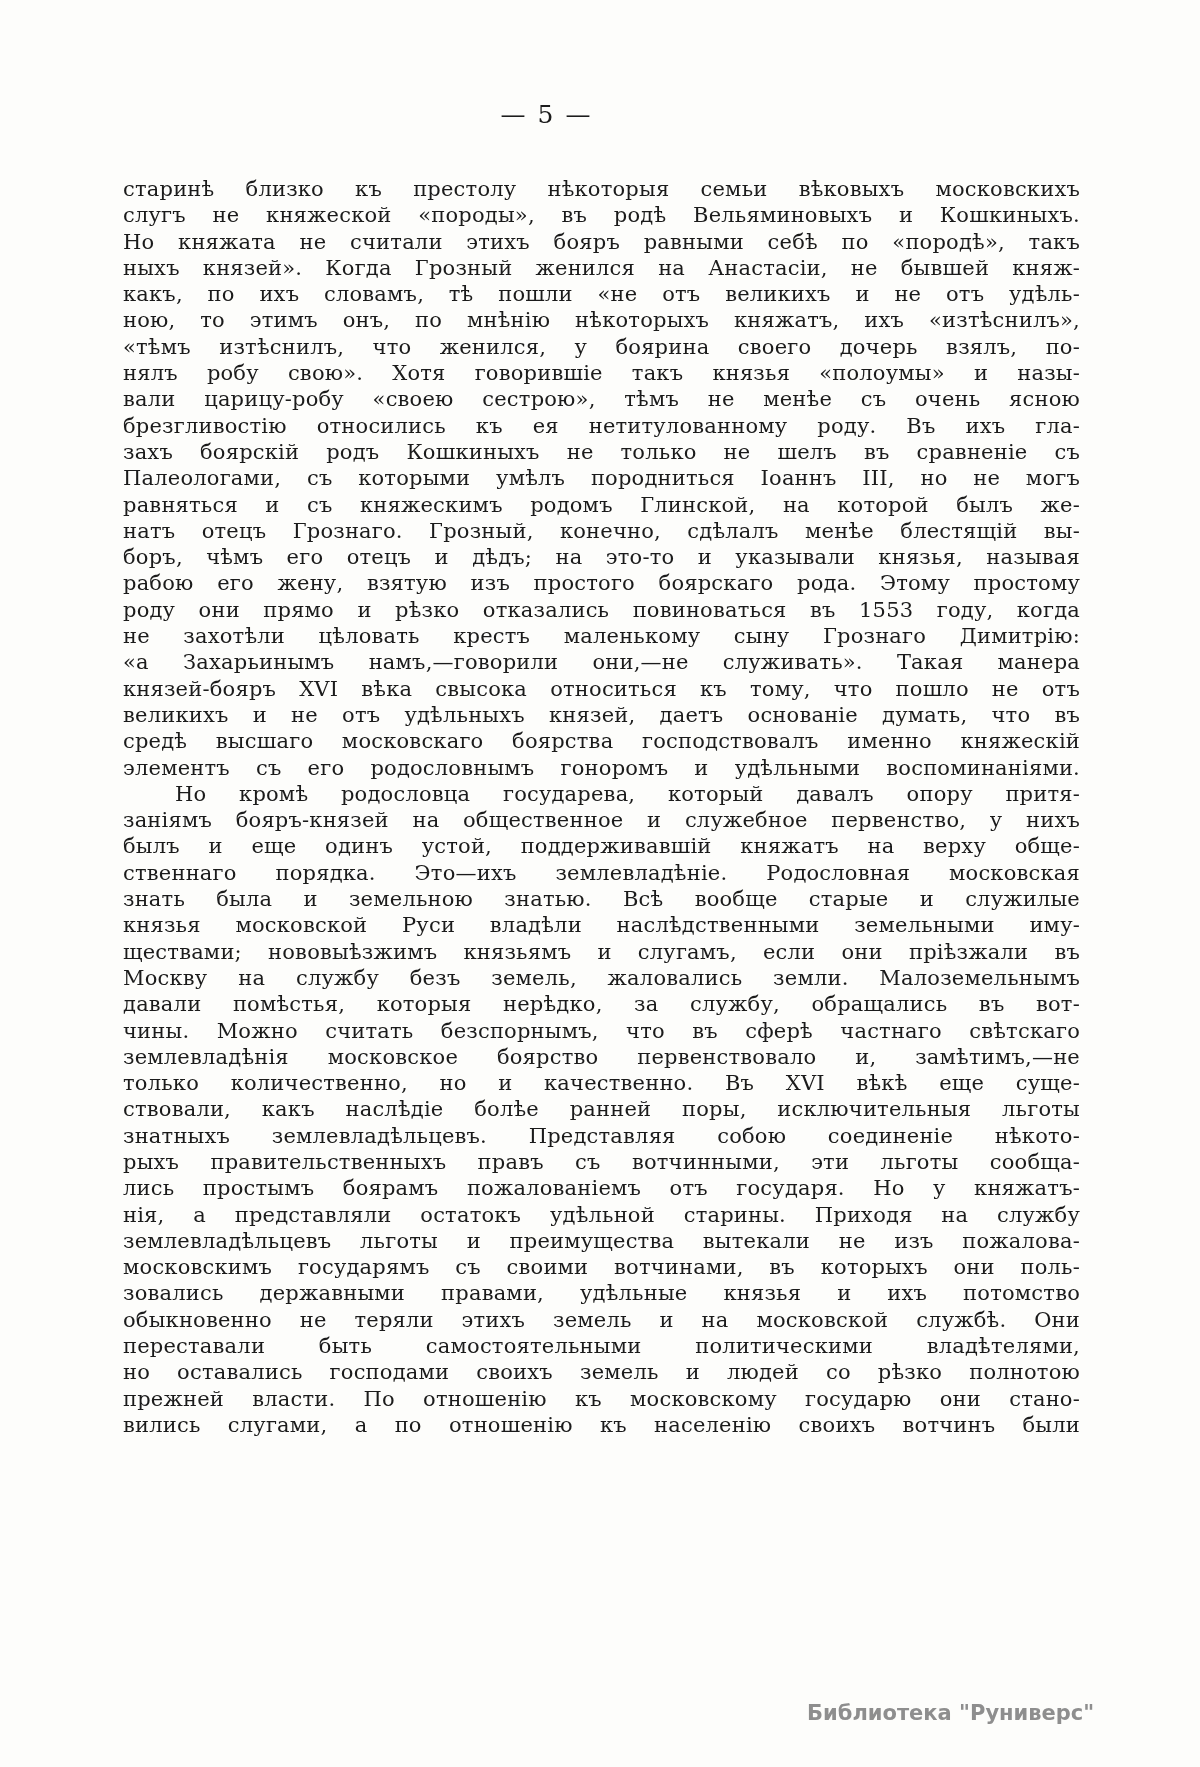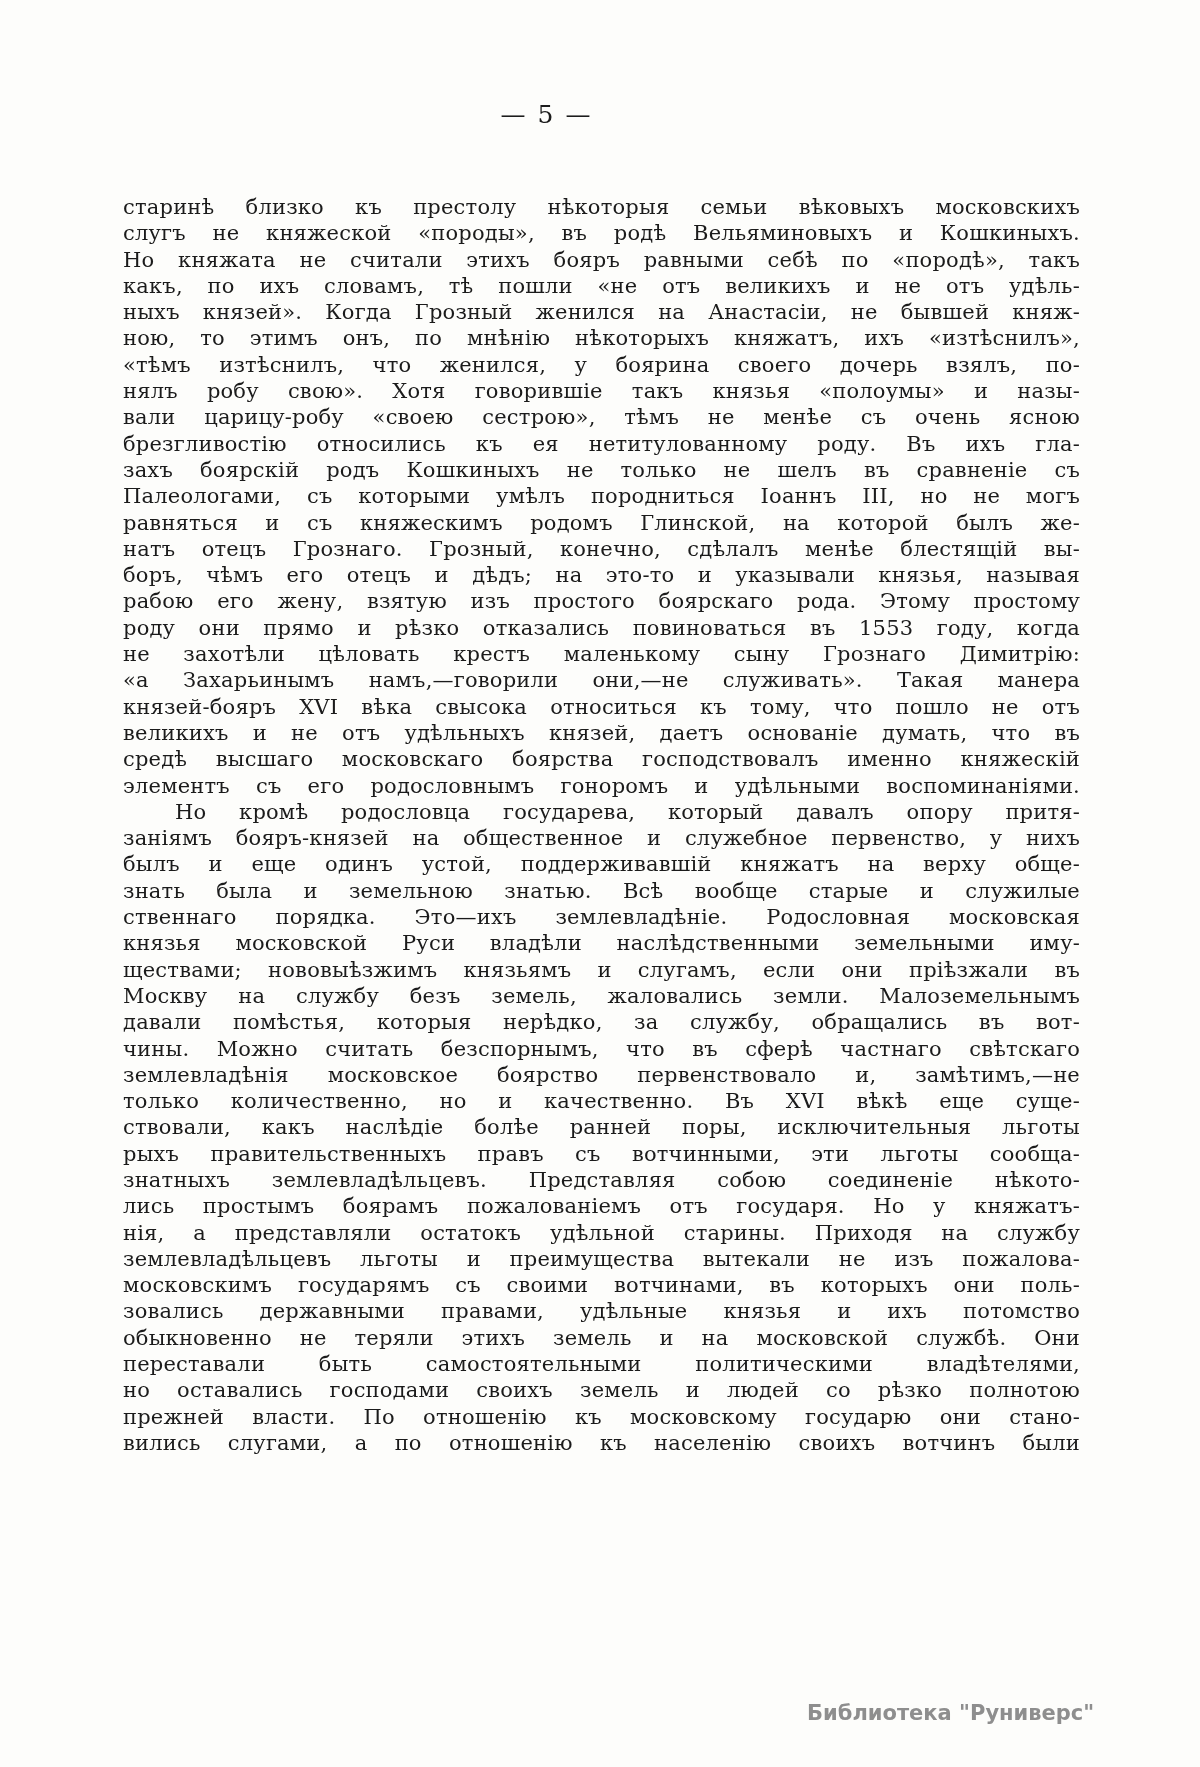--- a/index.html
+++ b/index.html
@@ -25,21 +25,21 @@
     width: 957px;
     transform: translateX(-55px);
     text-align: center;
     font-family: "DejaVu Serif", "Liberation Serif", serif;
     font-size: 25px;
     letter-spacing: 2px;
     color: #1c1c1c;
   }
   .text-block {
     position: absolute;
-    top: 194px;
+    top: 176px;
     left: 123px;
     width: 957px;
   }
   .line {
     font-family: "DejaVu Serif", "Liberation Serif", serif;
     font-size: 21px;
     line-height: 26.3px;
     color: #1b1b1b;
     text-align: justify;
     text-align-last: justify;
@@ -63,22 +63,22 @@
 <body>
 
 <div class="page">
 
   <div class="page-header">— 5 —</div>
 
   <div class="text-block">
       <div class="line">старинѣ близко къ престолу нѣкоторыя семьи вѣковыхъ московскихъ</div>
       <div class="line">слугъ не княжеской «породы», въ родѣ Вельяминовыхъ и Кошкиныхъ.</div>
       <div class="line">Но княжата не считали этихъ бояръ равными себѣ по «породѣ», такъ</div>
+      <div class="line">ныхъ князей». Когда Грозный женился на Анастасіи, не бывшей княж-</div>
       <div class="line">какъ, по ихъ словамъ, тѣ пошли «не отъ великихъ и не отъ удѣль-</div>
-      <div class="line">ныхъ князей». Когда Грозный женился на Анастасіи, не бывшей княж-</div>
       <div class="line">ною, то этимъ онъ, по мнѣнію нѣкоторыхъ княжатъ, ихъ «изтѣснилъ»,</div>
       <div class="line">«тѣмъ изтѣснилъ, что женился, у боярина своего дочерь взялъ, по-</div>
       <div class="line">нялъ робу свою». Хотя говорившіе такъ князья «полоумы» и назы-</div>
       <div class="line">вали царицу-робу «своею сестрою», тѣмъ не менѣе съ очень ясною</div>
       <div class="line">брезгливостію относились къ ея нетитулованному роду. Въ ихъ гла-</div>
       <div class="line">захъ боярскій родъ Кошкиныхъ не только не шелъ въ сравненіе съ</div>
       <div class="line">Палеологами, съ которыми умѣлъ породниться Іоаннъ III, но не могъ</div>
       <div class="line">равняться и съ княжескимъ родомъ Глинской, на которой былъ же-</div>
       <div class="line">натъ отецъ Грознаго. Грозный, конечно, сдѣлалъ менѣе блестящій вы-</div>
       <div class="line">боръ, чѣмъ его отецъ и дѣдъ; на это-то и указывали князья, называя</div>
@@ -86,32 +86,32 @@
       <div class="line">роду они прямо и рѣзко отказались повиноваться въ 1553 году, когда</div>
       <div class="line">не захотѣли цѣловать крестъ маленькому сыну Грознаго Димитрію:</div>
       <div class="line">«а Захарьинымъ намъ,—говорили они,—не служивать». Такая манера</div>
       <div class="line">князей-бояръ XVI вѣка свысока относиться къ тому, что пошло не отъ</div>
       <div class="line">великихъ и не отъ удѣльныхъ князей, даетъ основаніе думать, что въ</div>
       <div class="line">средѣ высшаго московскаго боярства господствовалъ именно княжескій</div>
       <div class="line">элементъ съ его родословнымъ гоноромъ и удѣльными воспоминаніями.</div>
       <div class="line indent">Но кромѣ родословца государева, который давалъ опору притя-</div>
       <div class="line">заніямъ бояръ-князей на общественное и служебное первенство, у нихъ</div>
       <div class="line">былъ и еще одинъ устой, поддерживавшій княжатъ на верху обще-</div>
+      <div class="line">ственнаго порядка. Это—ихъ землевладѣніе. Родословная московская</div>
       <div class="line">знать была и земельною знатью. Всѣ вообще старые и служилые</div>
-      <div class="line">ственнаго порядка. Это—ихъ землевладѣніе. Родословная московская</div>
       <div class="line">князья московской Руси владѣли наслѣдственными земельными иму-</div>
       <div class="line">ществами; нововыѣзжимъ князьямъ и слугамъ, если они пріѣзжали въ</div>
       <div class="line">Москву на службу безъ земель, жаловались земли. Малоземельнымъ</div>
       <div class="line">давали помѣстья, которыя нерѣдко, за службу, обращались въ вот-</div>
       <div class="line">чины. Можно считать безспорнымъ, что въ сферѣ частнаго свѣтскаго</div>
       <div class="line">землевладѣнія московское боярство первенствовало и, замѣтимъ,—не</div>
       <div class="line">только количественно, но и качественно. Въ XVI вѣкѣ еще суще-</div>
       <div class="line">ствовали, какъ наслѣдіе болѣе ранней поры, исключительныя льготы</div>
+      <div class="line">знатныхъ землевладѣльцевъ. Представляя собою соединеніе нѣкото-</div>
       <div class="line">рыхъ правительственныхъ правъ съ вотчинными, эти льготы сообща-</div>
-      <div class="line">знатныхъ землевладѣльцевъ. Представляя собою соединеніе нѣкото-</div>
       <div class="line">лись простымъ боярамъ пожалованіемъ отъ государя. Но у княжатъ-</div>
       <div class="line">нія, а представляли остатокъ удѣльной старины. Приходя на службу</div>
       <div class="line">землевладѣльцевъ льготы и преимущества вытекали не изъ пожалова-</div>
       <div class="line">московскимъ государямъ съ своими вотчинами, въ которыхъ они поль-</div>
       <div class="line">зовались державными правами, удѣльные князья и ихъ потомство</div>
       <div class="line">обыкновенно не теряли этихъ земель и на московской службѣ. Они</div>
       <div class="line">переставали быть самостоятельными политическими владѣтелями,</div>
       <div class="line">но оставались господами своихъ земель и людей со рѣзко полнотою</div>
       <div class="line">прежней власти. По отношенію къ московскому государю они стано-</div>
       <div class="line">вились слугами, а по отношенію къ населенію своихъ вотчинъ были</div>

